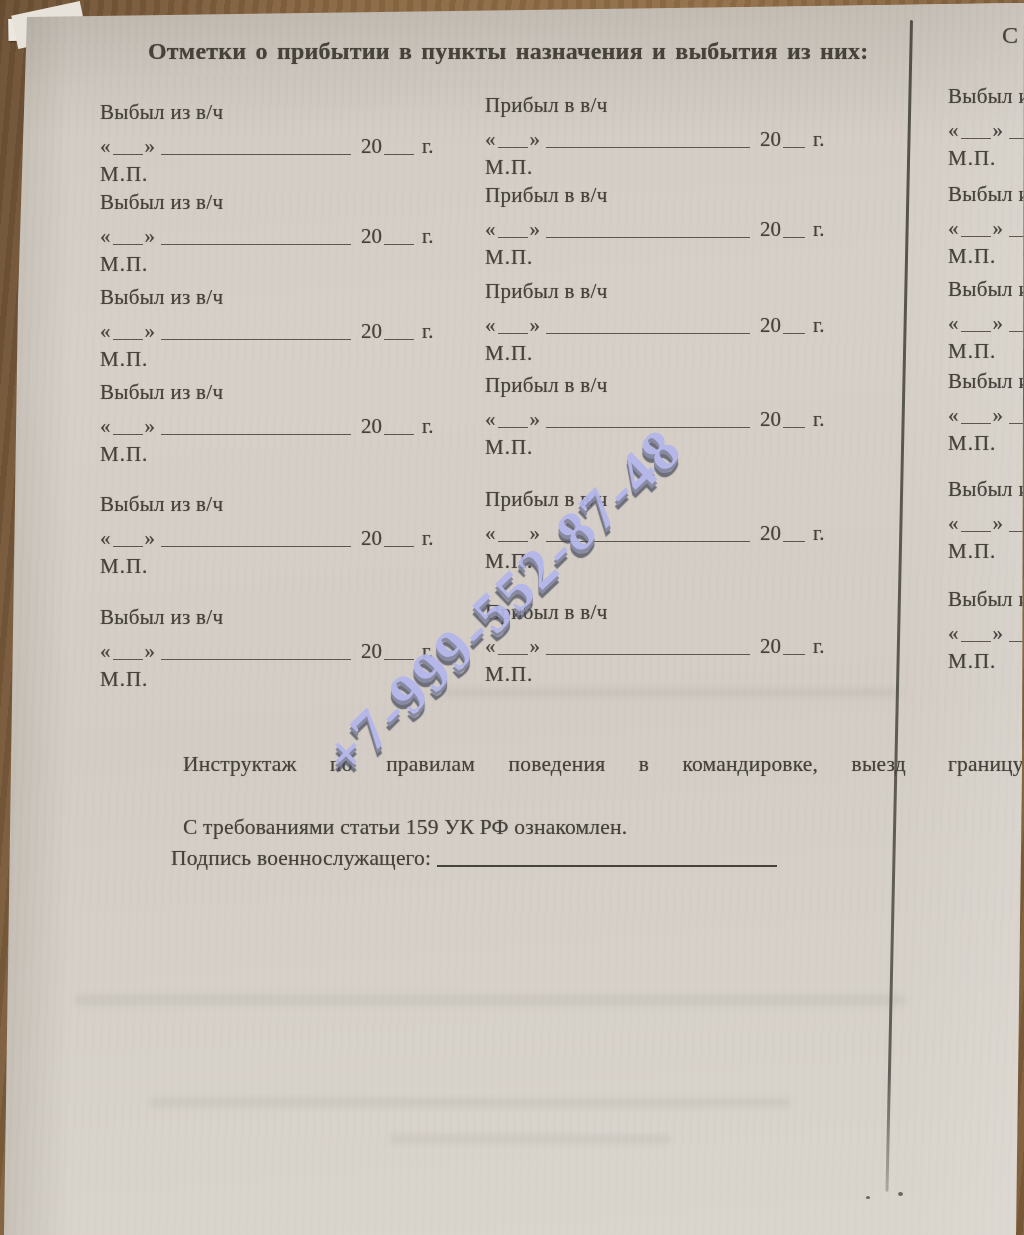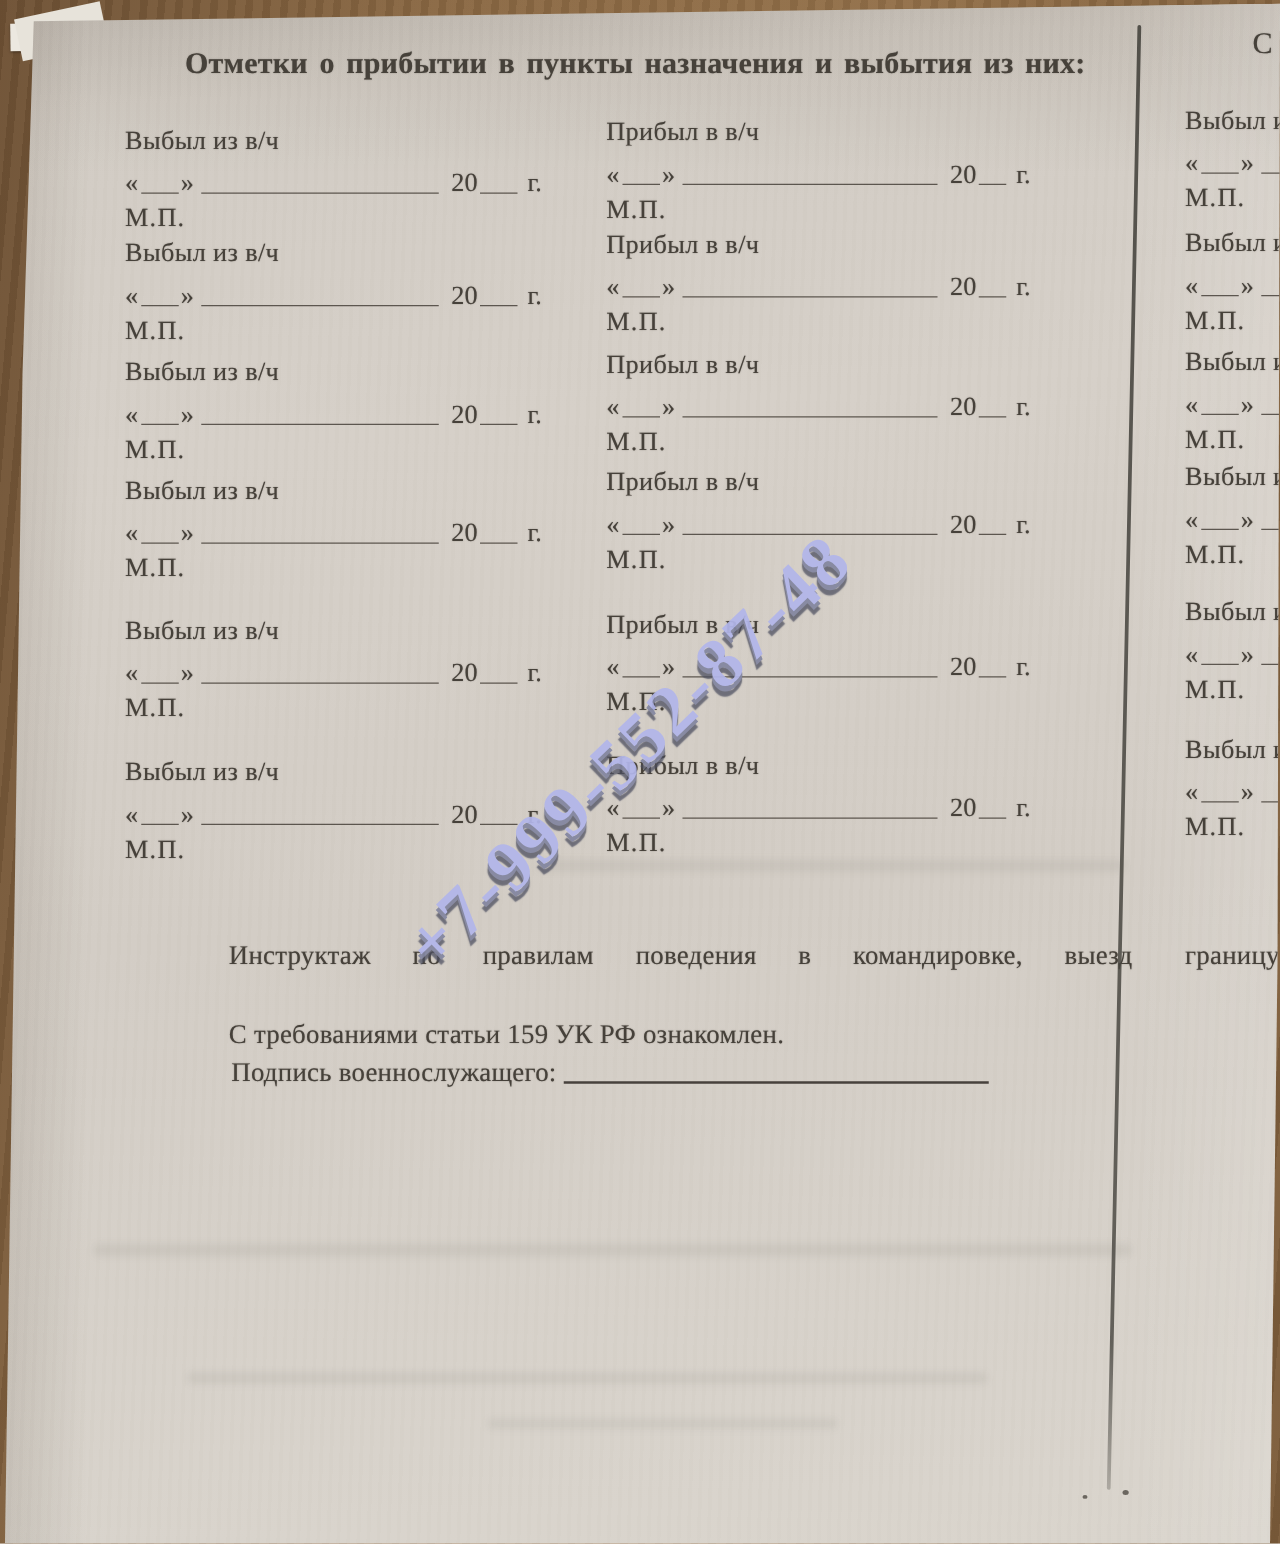--- a/index.html
+++ b/index.html
@@ -165,21 +165,21 @@
   </div>
         <div class="block ink col-right" style="left: 485px; top: 600px;">
     <div class="lbl">Прибыл в в/ч</div>
     <div class="dline"><span>«</span><span class="blank gap"></span><span>»</span><span class="blank long"></span><span>20</span><span class="blank yr"></span><span>г.</span></div>
     <div class="mp">М.П.</div>
   </div>
       </div>
 
     <div class="abs ink footer-line just" style="left:183px; top:752px; width:723px;">Инструктаж по правилам поведения в командировке, выезд</div>
     <div class="abs ink footer-line" style="left:183px; top:815px;">С требованиями статьи 159 УК РФ ознакомлен.</div>
-    <div class="abs ink footer-line" style="left:185px; top:846px;"><span>Подпись военнослужащего:</span><span class="sig-blank"></span></div>
+    <div class="abs ink footer-line" style="left:171px; top:846px;"><span>Подпись военнослужащего:</span><span class="sig-blank"></span></div>
 
     <div class="divider"></div>
 
     <div class="abs ink lbl" style="left:1002px; top:22px; font-size:24px;">С</div>
     <div id="col-side">
         <div class="block ink col-side" style="left: 948px; top: 84px;">
     <div class="lbl">Выбыл из в/ч</div>
     <div class="dline"><span>«</span><span class="blank gap"></span><span>»</span><span class="blank long"></span></div>
     <div class="mp">М.П.</div>
   </div>

